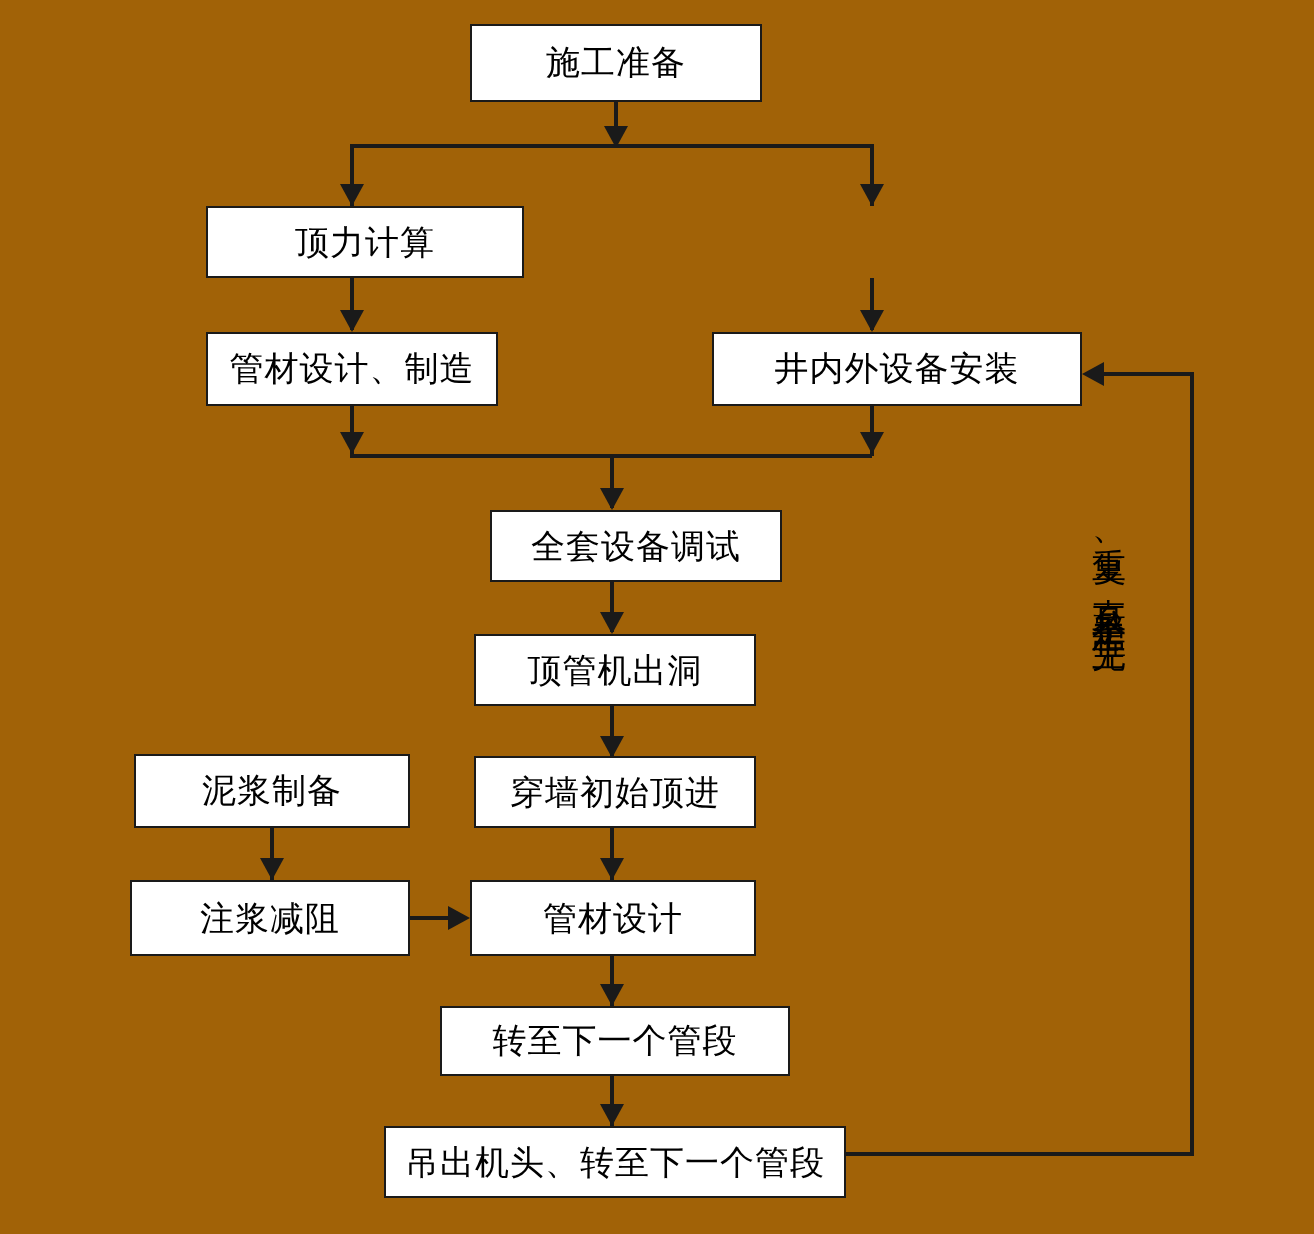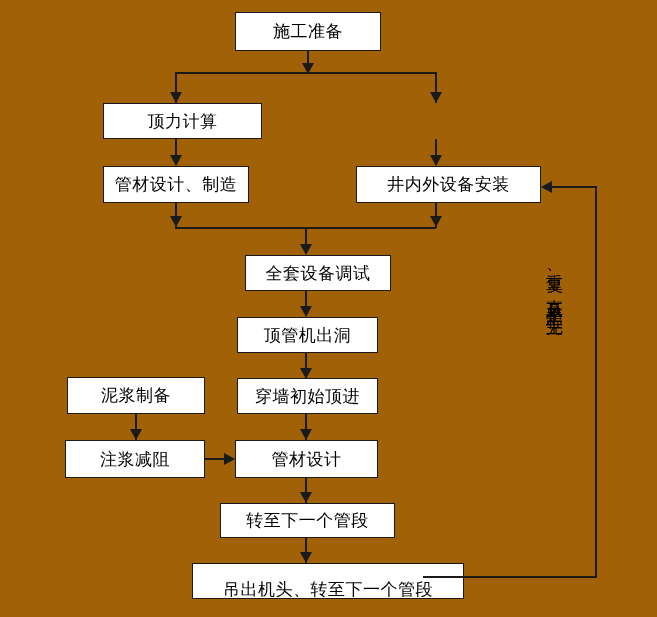--- a/index.html
+++ b/index.html
@@ -169,21 +169,21 @@
   <div class="line vline" style="left:305px; top:478px; height:26px;"></div>
   <div class="arrow-down" style="left:300px; top:492px;"></div>
 
   <div class="node" style="left:220px; top:503px; width:175px; height:35px;">
     <span>转至下一个管段</span>
   </div>
 
   <div class="line vline" style="left:305px; top:538px; height:26px;"></div>
   <div class="arrow-down" style="left:300px; top:552px;"></div>
 
-  <div class="node" style="left:192px; top:563px; width:272px; height:36px;align-items:flex-end;">
+  <div class="node" style="left:192px; top:563px; width:231px; height:36px;">
     <span>吊出机头、转至下一个管段</span>
   </div>
 
   <div class="line hline" style="left:423px; top:576px; width:174px;"></div>
   <div class="line vline" style="left:595px; top:186px; height:392px;"></div>
   <div class="line hline" style="left:552px; top:186px; width:45px;"></div>
   <div class="arrow-left" style="left:541px; top:181px;"></div>
 
   <div class="vertical-label" style="left:546px; top:260px;">重复、直至整个工程完工</div>
 

